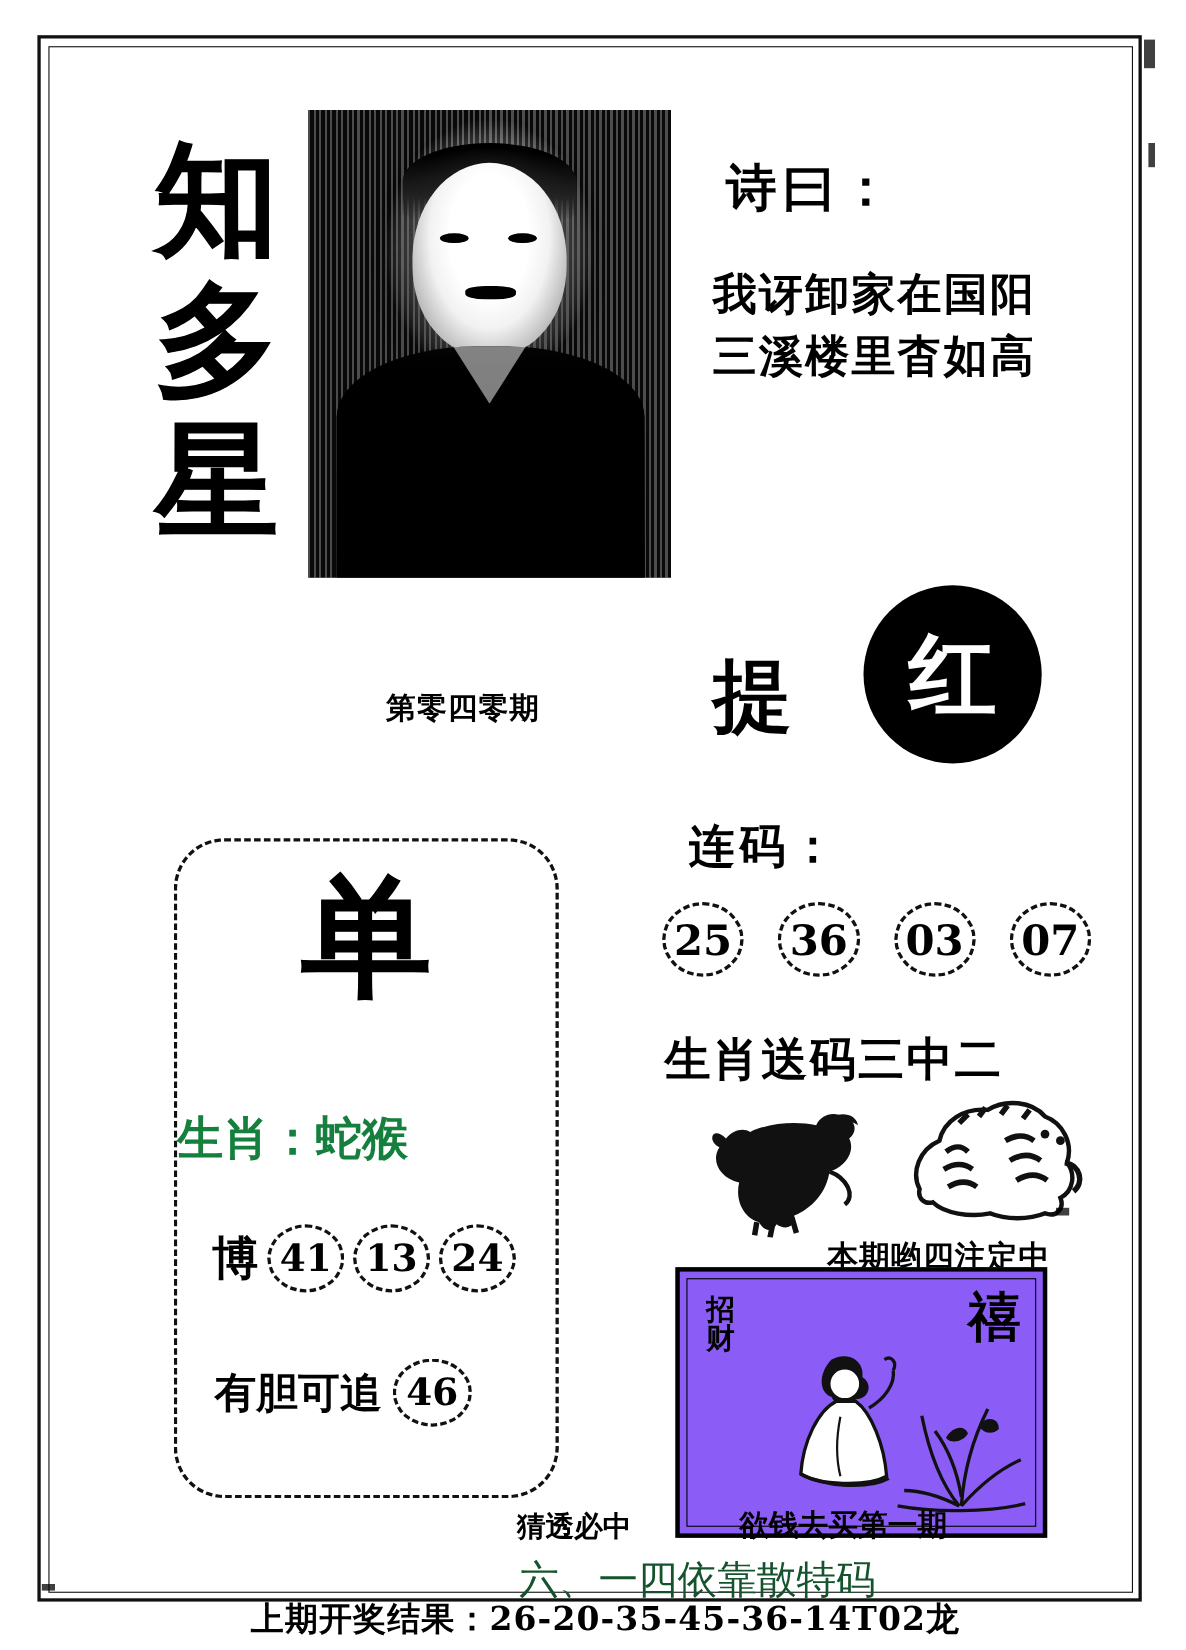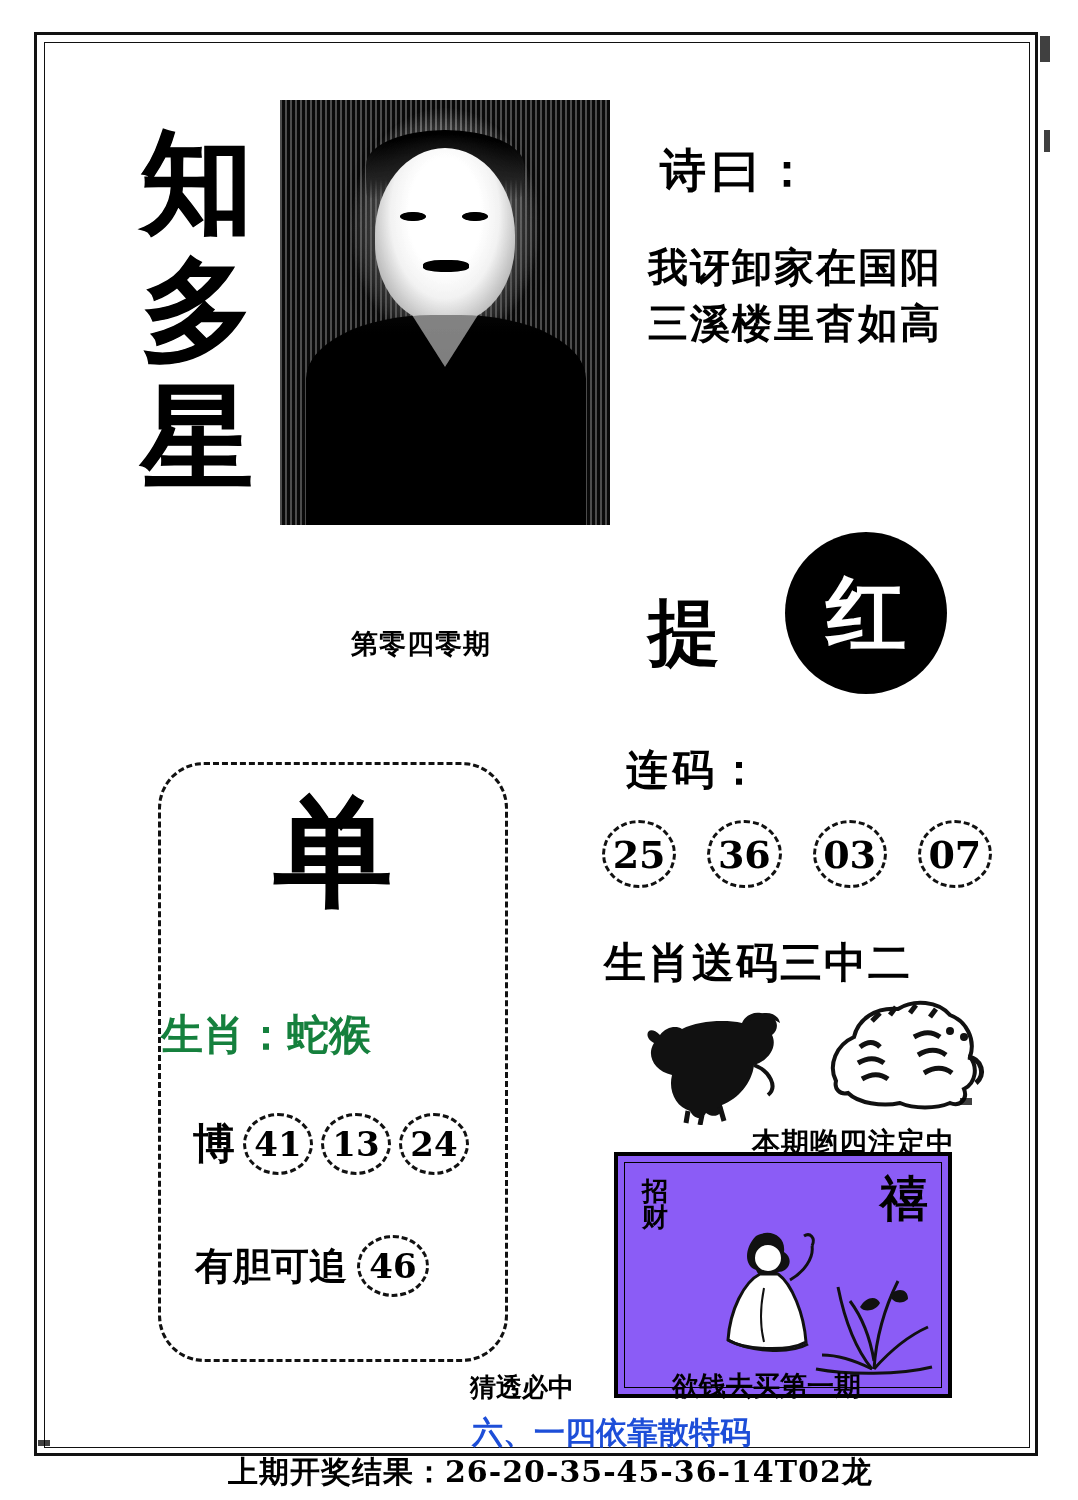--- a/index.html
+++ b/index.html
@@ -407,23 +407,23 @@
     font-size: 27px;
     font-weight: bold;
     color: #000;
     white-space: nowrap;
   }
   .bot-mid {
     position: absolute;
     left: 472px;
     top: 1412px;
     font-family: "DejaVu Serif", "Liberation Serif", serif;
-    font-size: 31px;
-    font-weight: bold;
-    color: #1d4ed8;
+    font-size: 36px;
+    font-weight: normal;
+    color: #14532d;
     white-space: nowrap;
   }
   .bot-result {
     position: absolute;
     left: 228px;
     top: 1452px;
     font-family: "DejaVu Serif", "Liberation Serif", serif;
     font-size: 30px;
     font-weight: bold;
     letter-spacing: 1px;

